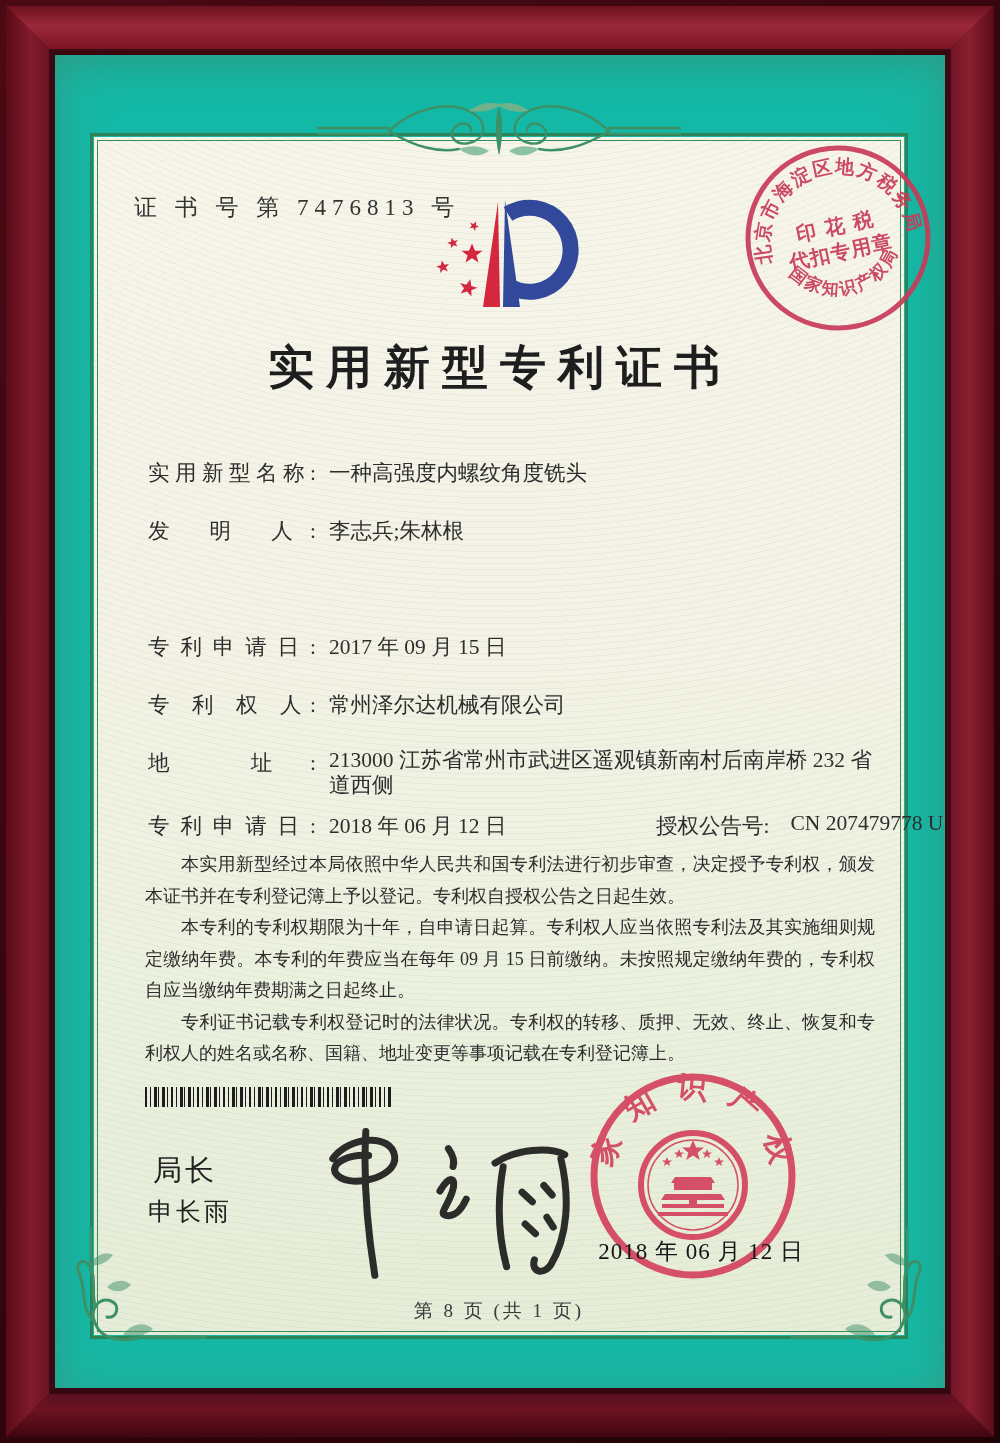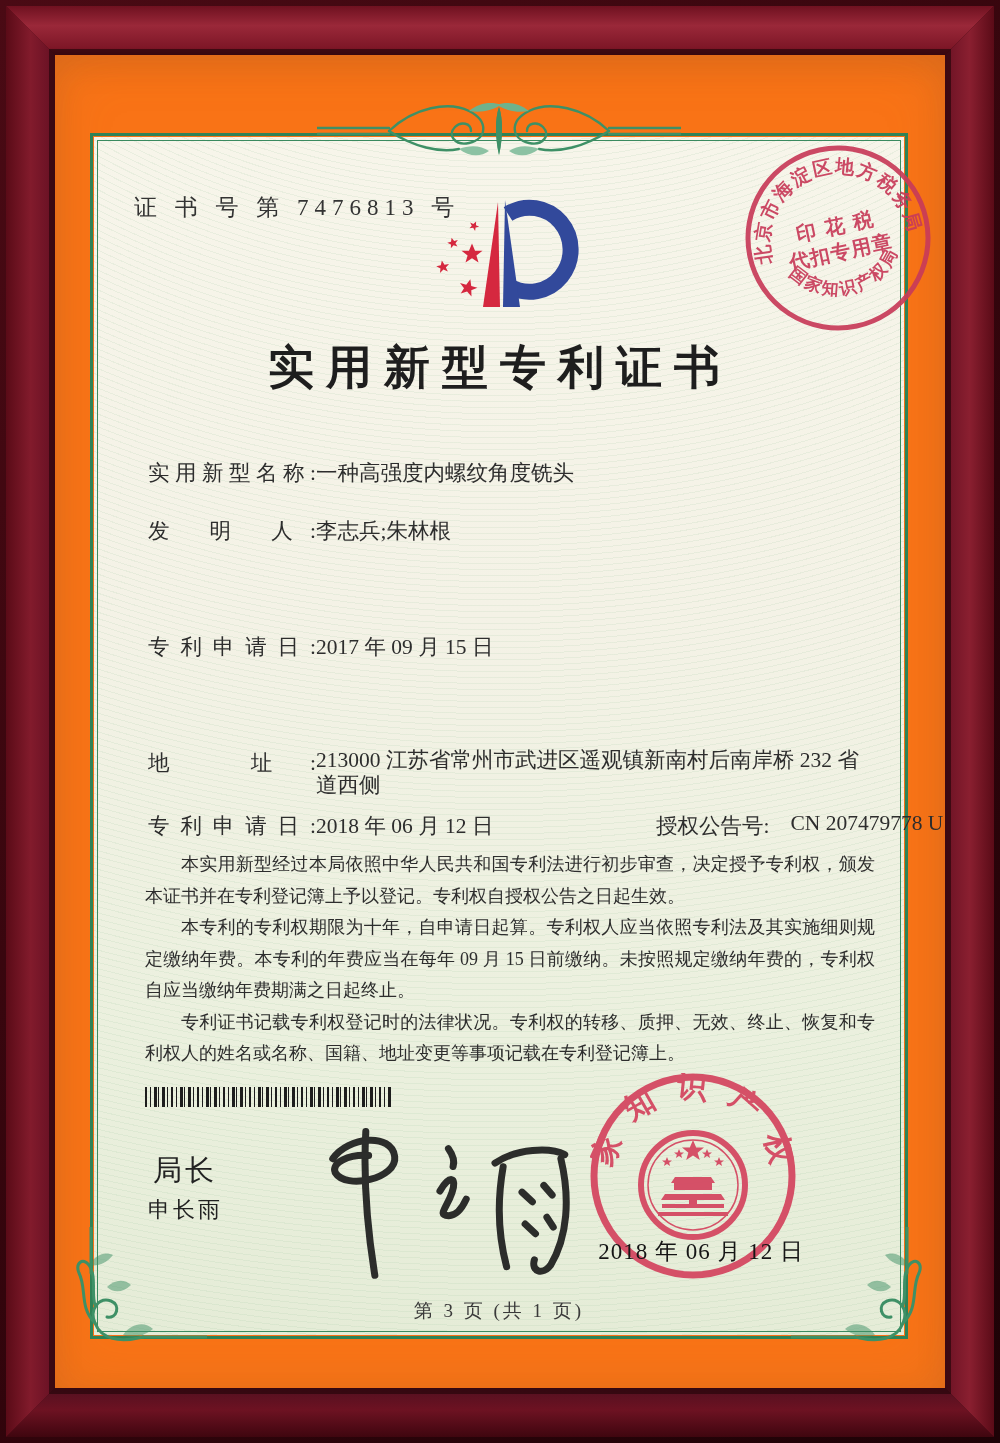--- a/index.html
+++ b/index.html
@@ -18,61 +18,61 @@
     clip-path:polygon(49px 0,calc(100% - 49px) 0,100% 100%,0 100%); }
   .f-left { top:6px; bottom:6px; left:6px; width:49px;
     background:linear-gradient(90deg,#5a0b17,#821b2c 50%,#651023);
     clip-path:polygon(0 0,100% 49px,100% calc(100% - 49px),0 100%); }
   .f-right { top:6px; bottom:6px; right:6px; width:49px;
     background:linear-gradient(270deg,#5a0b17,#8a1f30 50%,#6b1224);
     clip-path:polygon(100% 0,100% 100%,0 calc(100% - 49px),0 49px); }
 
   
   .paper { position:absolute; left:55px; top:55px; width:890px; height:1333px;
-    background:#f97316; color:#2b2b2b;
+    background:#14b8a6; color:#2b2b2b;
     box-shadow:0 0 0 6px rgba(40,5,11,.7), inset 0 0 60px rgba(140,110,60,.16), inset 0 12px 30px rgba(90,40,30,.12); }
   .inner-bg { position:absolute; left:39px; top:82px; width:810px; height:1198px;
     background:
       repeating-radial-gradient(circle at 50% -60%, rgba(255,255,255,0) 0 5px, rgba(150,195,155,.14) 5px 6px),
       linear-gradient(180deg,#f7f5ea 0%,#f4f2e6 40%,#ebf0de 75%,#e5ecd7 100%); }
 
   .green-frame { position:absolute; left:35px; top:78px; width:818px; height:1206px;
     border:3px solid #2f8257; }
   .green-frame-inner { position:absolute; inset:4px; border:1.5px solid #3a8a5f; }
 
   .orn { position:absolute; }
 
   
   .cert-no { position:absolute; left:79px; top:137px; font-size:23px; letter-spacing:6px; color:#333; }
   .logo { position:absolute; left:345px; top:115px; }
   .tax-stamp { position:absolute; left:688px; top:88px; width:190px; height:190px; transform:rotate(-12deg); opacity:.92; }
   .title { position:absolute; left:0; right:0; top:282px; text-align:center; font-size:46px; font-weight:bold; letter-spacing:12px; color:#1e1e1e; }
 
   .field { position:absolute; left:93px; font-size:21.5px; color:#2d2d2d; white-space:nowrap; }
-  .flabel { display:inline-block; width:168px; text-align:justify; text-align-last:justify; vertical-align:top; }
+  .flabel { display:inline-block; width:168px; text-align:justify; text-align-last:justify; margin-right:13px; vertical-align:top; }
   .fvalue { display:inline-block; vertical-align:top; }
   .field-wrap .fvalue { white-space:normal; max-width:558px; line-height:25px; }
   .field-right { position:absolute; left:508px; top:0; }
   .flabel2 { margin-right:21px; }
 
   .paras { position:absolute; left:90px; top:794px; width:730px; font-size:18px; line-height:31.5px;
     text-align:justify; color:#2d2d2d; }
   .paras p { text-indent:2em; }
 
   .barcode { position:absolute; left:90px; top:1032px; width:247px; height:20px;
     background-image:repeating-linear-gradient(90deg,
       #1d1d1d 0 2px, transparent 2px 5px,
       #1d1d1d 5px 6px, transparent 6px 9px,
       #1d1d1d 9px 12px, transparent 12px 13px,
       #1d1d1d 13px 14px, transparent 14px 17px,
       #1d1d1d 17px 20px, transparent 20px 22px,
       #1d1d1d 22px 23px, transparent 23px 26px); }
 
   .sign-role { position:absolute; left:83px; top:1096px; font-size:29px; letter-spacing:3px; color:#222;margin-left:15px; }
-  .sign-name { position:absolute; left:93px; top:1140px; font-size:22px; letter-spacing:3px; color:#222; }
+  .sign-name { position:absolute; left:93px; top:1140px; font-size:25px; letter-spacing:3px; color:#222; }
   .signature { position:absolute; left:235px; top:1048px; transform:rotate(-2deg); }
 
   .seal { position:absolute; left:535px; top:1018px; opacity:.93; }
   .seal-date { position:absolute; left:543px; top:1181px; width:206px; text-align:center;
     font-size:23px; letter-spacing:1px; color:#151515; }
 
   .footer { position:absolute; left:35px; top:1243px; width:818px; text-align:center;
     font-size:19px; letter-spacing:3px; color:#3a3a3a; }
 </style>
 </head>
@@ -153,20 +153,23 @@
     <div class="title">实用新型专利证书</div>
 
     <div class="field" style="top:403px">
       <span class="flabel">实用新型名称:</span><span class="fvalue">一种高强度内螺纹角度铣头</span>
     </div>
     <div class="field" style="top:461px">
       <span class="flabel">发 明 人:</span><span class="fvalue">李志兵;朱林根</span>
     </div>
     <div class="field" style="top:577px">
       <span class="flabel">专利申请日:</span><span class="fvalue">2017 年 09 月 15 日</span>
+    </div>
+    <div class="field" style="top:635px">
+      <span class="flabel">专 利 权 人:</span><span class="fvalue">常州泽尔达机械有限公司</span>
     </div>
     <div class="field field-wrap" style="top:693px">
       <span class="flabel">地 址:</span><span class="fvalue">213000 江苏省常州市武进区遥观镇新南村后南岸桥 232 省道西侧</span>
     </div>
     <div class="field" style="top:756px">
       <span class="flabel">专利申请日:</span><span class="fvalue">2018 年 06 月 12 日</span>
       <span class="field-right">
         <span class="flabel2">授权公告号:</span><span class="fvalue">CN 207479778 U</span>
       </span>
     </div>
@@ -215,15 +218,15 @@
         <polygon points="85,104 121,104 125,110 81,110"></polygon>
         <rect x="84" y="110" width="38" height="7"></rect>
         <polygon points="75,121 131,121 135,127 71,127"></polygon>
         <rect x="72" y="131" width="62" height="4"></rect>
         <rect x="68" y="139" width="70" height="4"></rect>
         <rect x="99" y="127" width="8" height="8"></rect>
       </g>
     </svg>
     <div class="seal-date">2018 年 06 月 12 日</div>
 
-    <div class="footer">第 3 页 (共 1 页)</div>
+    <div class="footer">第 8 页 (共 1 页)</div>
   </div>
 </div>
 
 </body></html>

